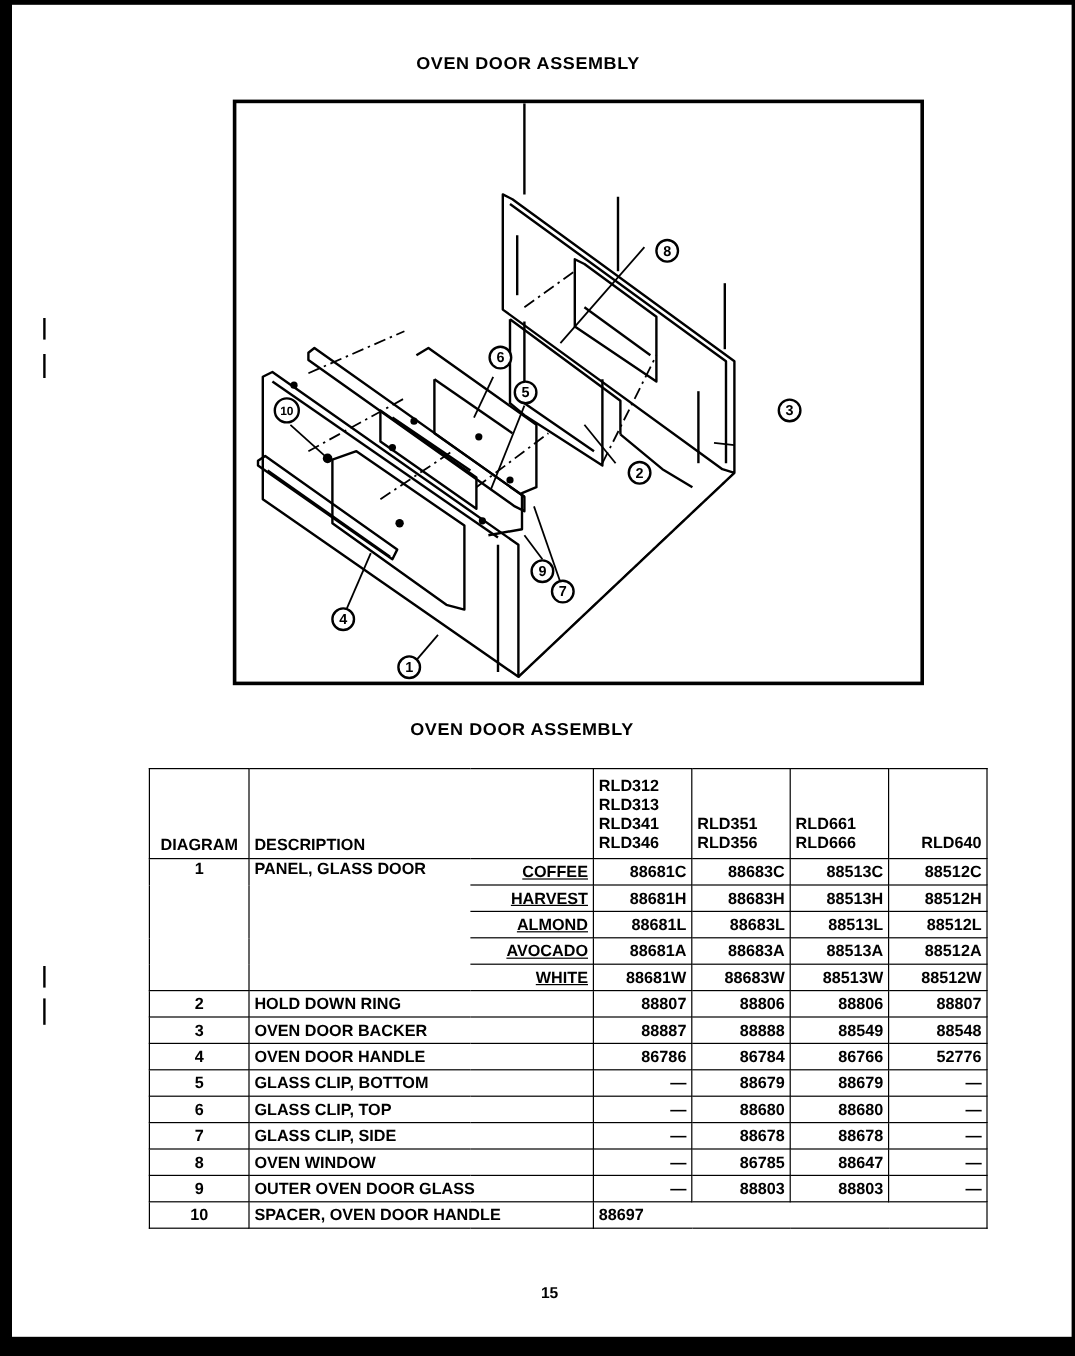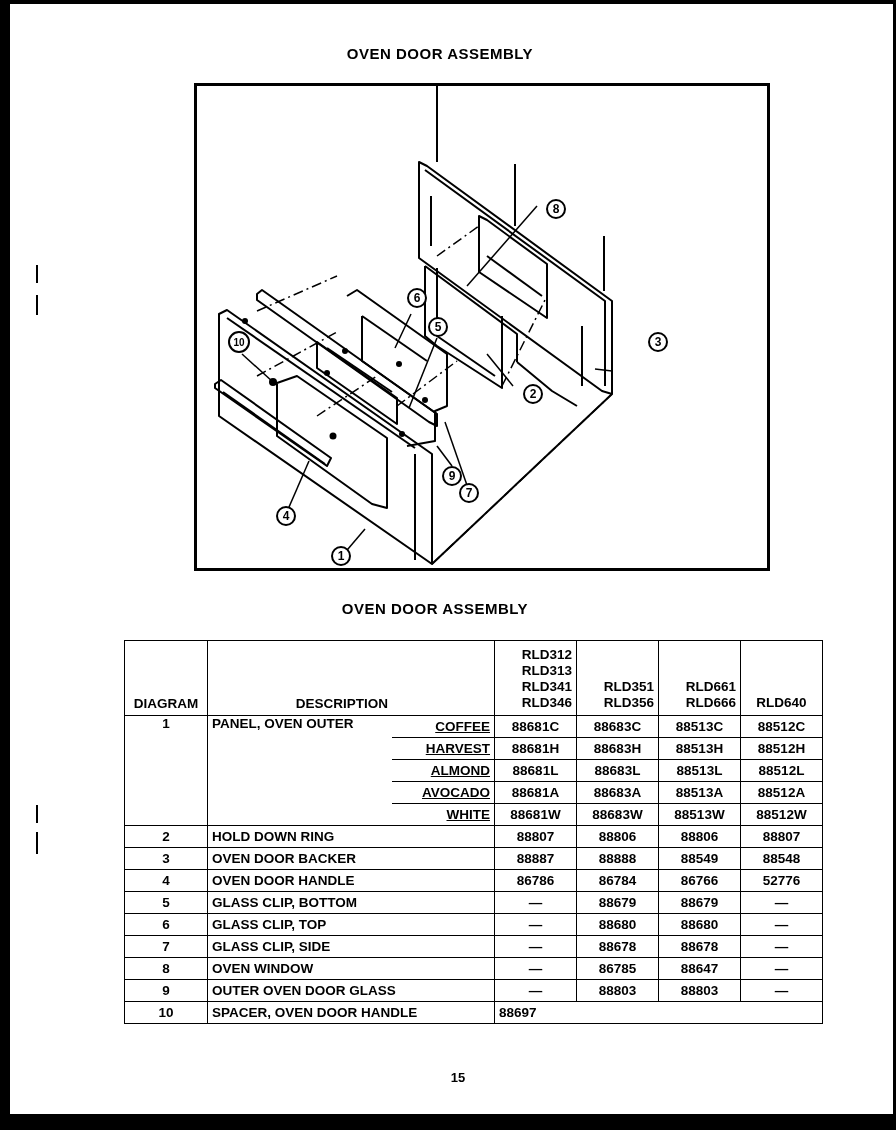--- a/index.html
+++ b/index.html
@@ -36,22 +36,22 @@
     font-weight: bold; font-size: 13.5px;
   }
   table.parts td, table.parts th {
     border: 1.5px solid #000; padding: 0 4px; height: 21px;
     white-space: nowrap; font-weight: bold;
   }
   table.parts th { vertical-align: bottom; padding-bottom: 4px; }
   .c-diag { width: 74px; text-align: center; margin-left: 12px; }
   .c-desc { width: 176px; text-align: left; border-right: none !important; }
   .c-color { width: 94px; text-align: right; border-left: none !important; text-decoration: underline; }
-  .c-part { width: 73px; text-align: center; }
-  .th-left { text-align: right; }
+  .c-part { width: 73px; text-align: right; }
+  .th-left { text-align: left; }
   .model-line { display: block; line-height: 16px; }
   .page-num {
     position: absolute; left: 0; width: 896px; top: 1070px; text-align: center;
     font-weight: bold; font-size: 13px; padding-left: 10px;
   }
   .callout text { font-family: "Liberation Sans", sans-serif; font-size: 12px; font-weight: bold; }
 </style>
 </head>
 <body>
 
@@ -209,21 +209,21 @@
       <span class="model-line">RLD661</span>
       <span class="model-line">RLD666</span>
     </th>
     <th class="c-part">
       <span class="model-line">RLD640</span>
     </th>
   </tr>
 
   <tr>
     <td class="c-diag" rowspan="5" style="vertical-align:top">1</td>
-    <td class="c-desc" rowspan="5" style="vertical-align:top">PANEL, OVEN OUTER</td>
+    <td class="c-desc" rowspan="5" style="vertical-align:top">PANEL, GLASS DOOR</td>
     <td class="c-color">COFFEE</td>
     <td class="c-part">88681C</td>
     <td class="c-part">88683C</td>
     <td class="c-part">88513C</td>
     <td class="c-part">88512C</td>
   </tr>
   <tr>
     <td class="c-color">HARVEST</td>
     <td class="c-part">88681H</td>
     <td class="c-part">88683H</td>

